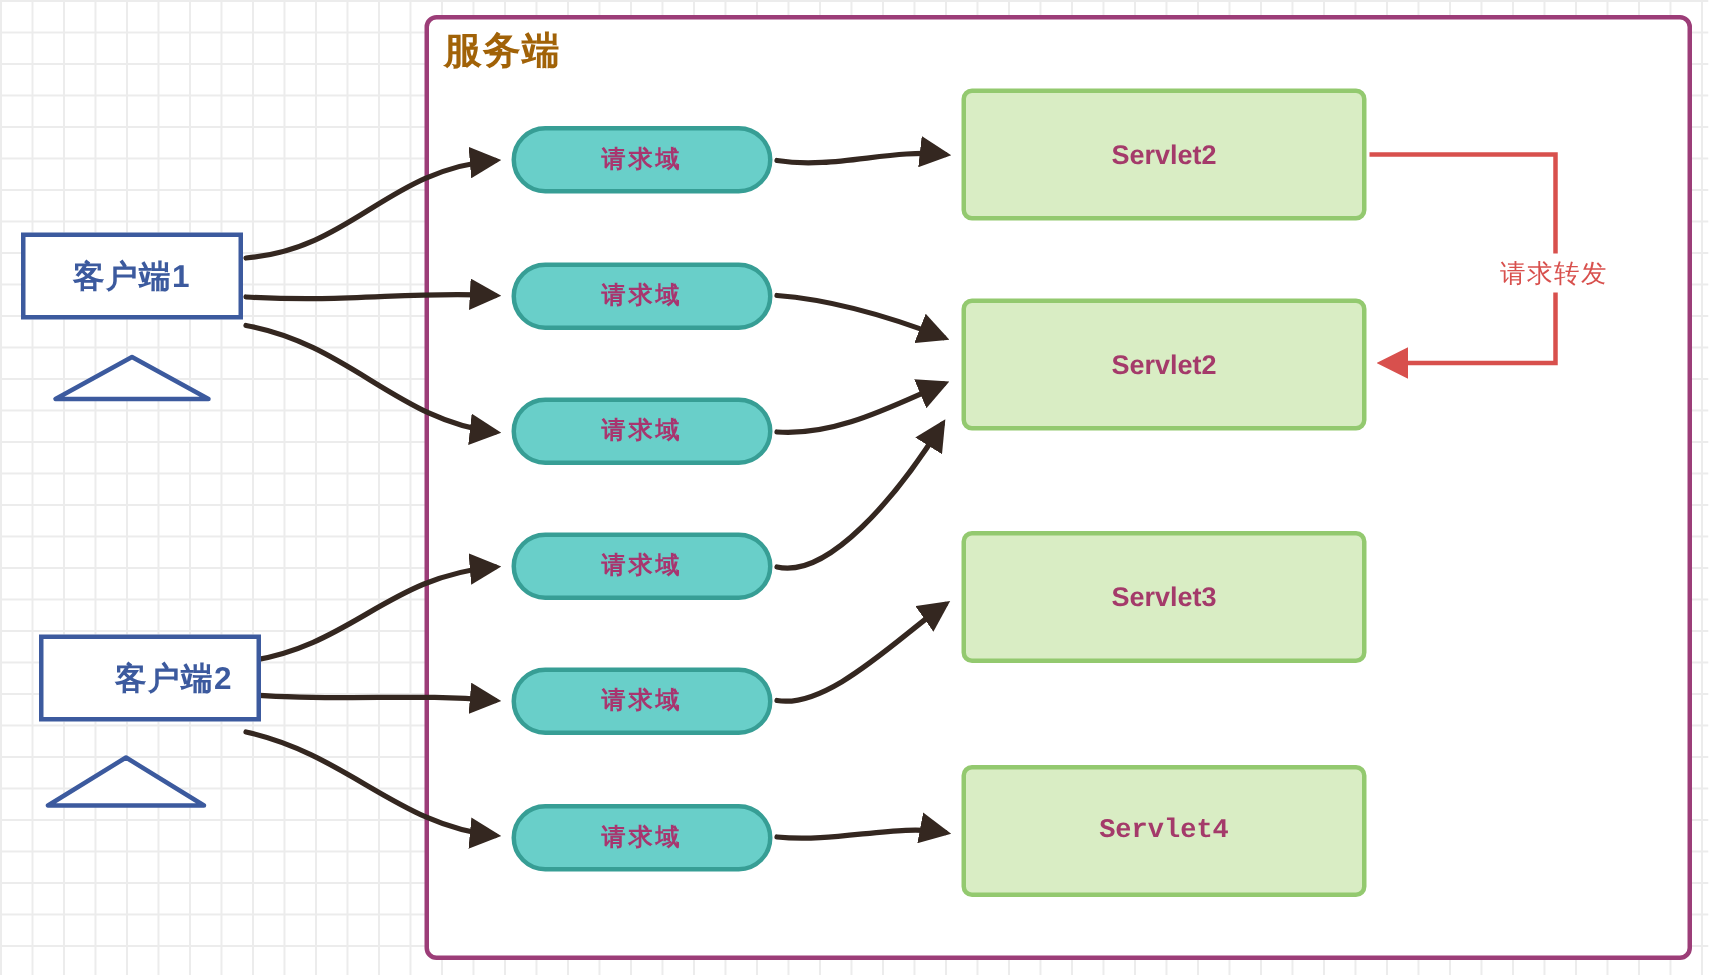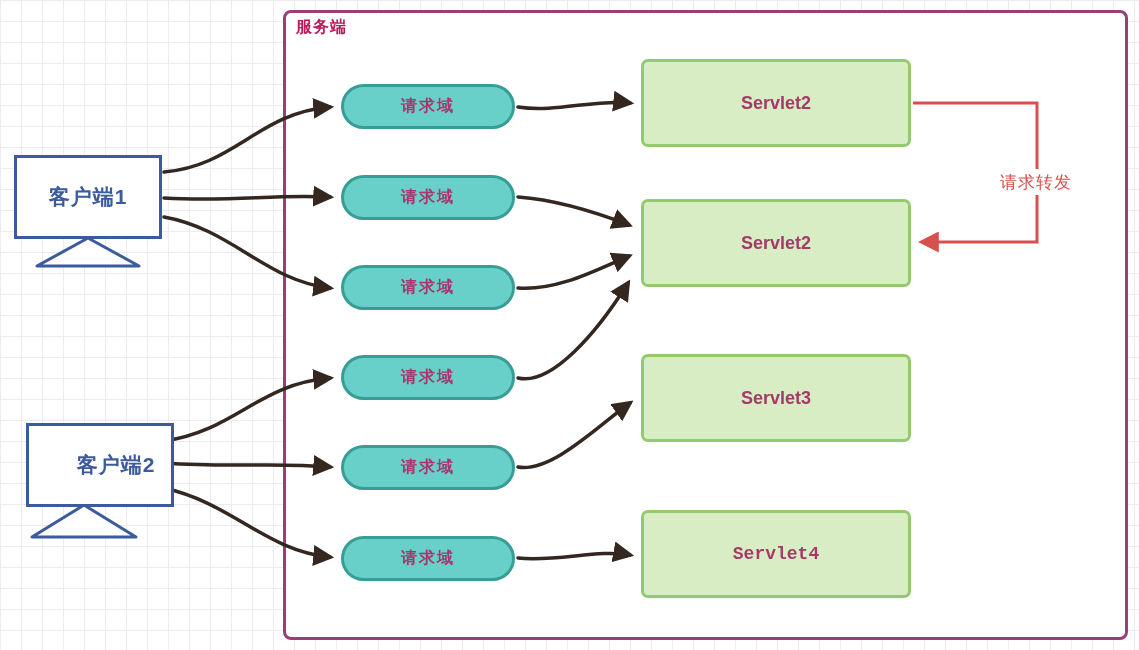--- a/index.html
+++ b/index.html
@@ -13,25 +13,25 @@
     background-size:21px 21px;
   }
   .abs{position:absolute;box-sizing:border-box;}
   
   #server-box{
     left:283px;top:10px;width:845px;height:630px;
     background:#ffffff;border:3px solid #9c3d78;border-radius:8px;
   }
   #server-title{
     position:absolute;left:10px;top:4px;
-    font-size:16px;font-weight:bold;color:#be185d;letter-spacing:1px;
+    font-size:25px;font-weight:bold;color:#a16207;letter-spacing:1px;
   }
   
   .client-rect{
-    width:148px;height:84px;background:#ffffff;
+    width:148px;height:58px;background:#ffffff;
     border:3px solid #3c5a9e;display:flex;align-items:center;justify-content:center;
     font-size:21px;font-weight:bold;color:#3c5a9e;letter-spacing:1px;
     z-index:3;
   }
   
   .pill{
     left:341px;width:174px;height:45px;
     background:#69cfc9;border:3px solid #379e95;border-radius:23px;
     display:flex;align-items:center;justify-content:center;
     font-size:16px;font-weight:bold;color:#a8356f;letter-spacing:2px;

